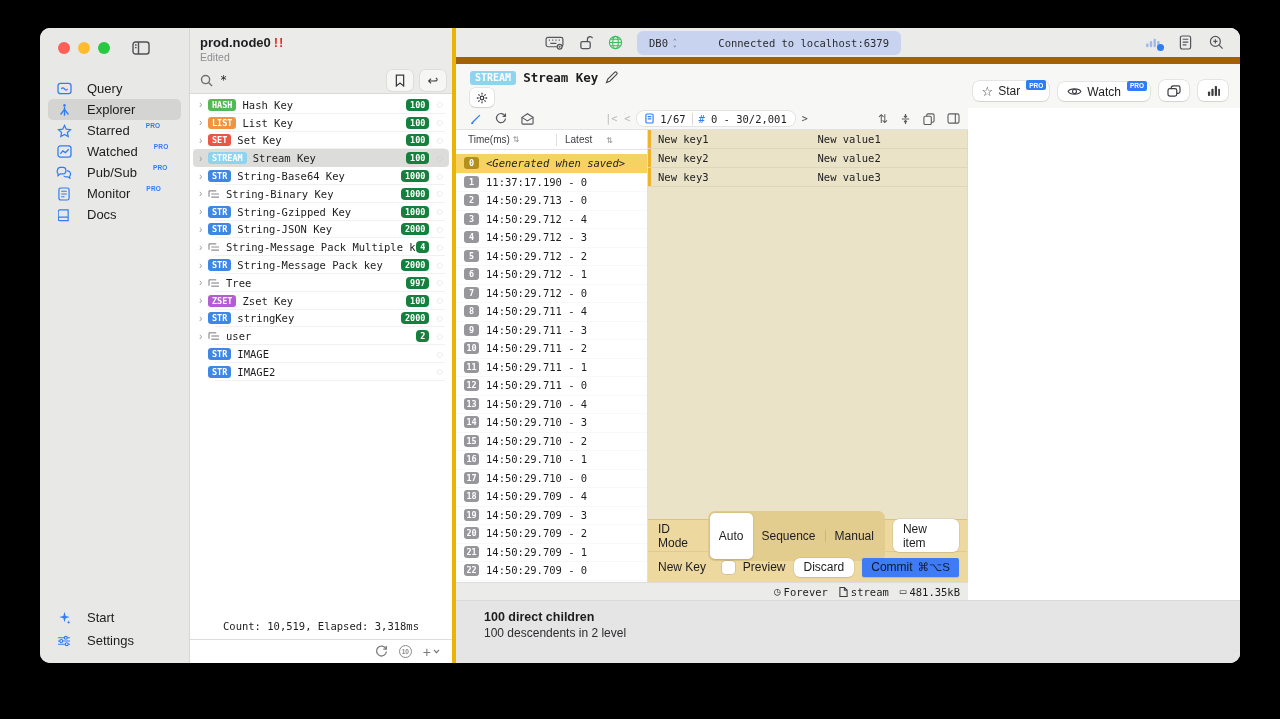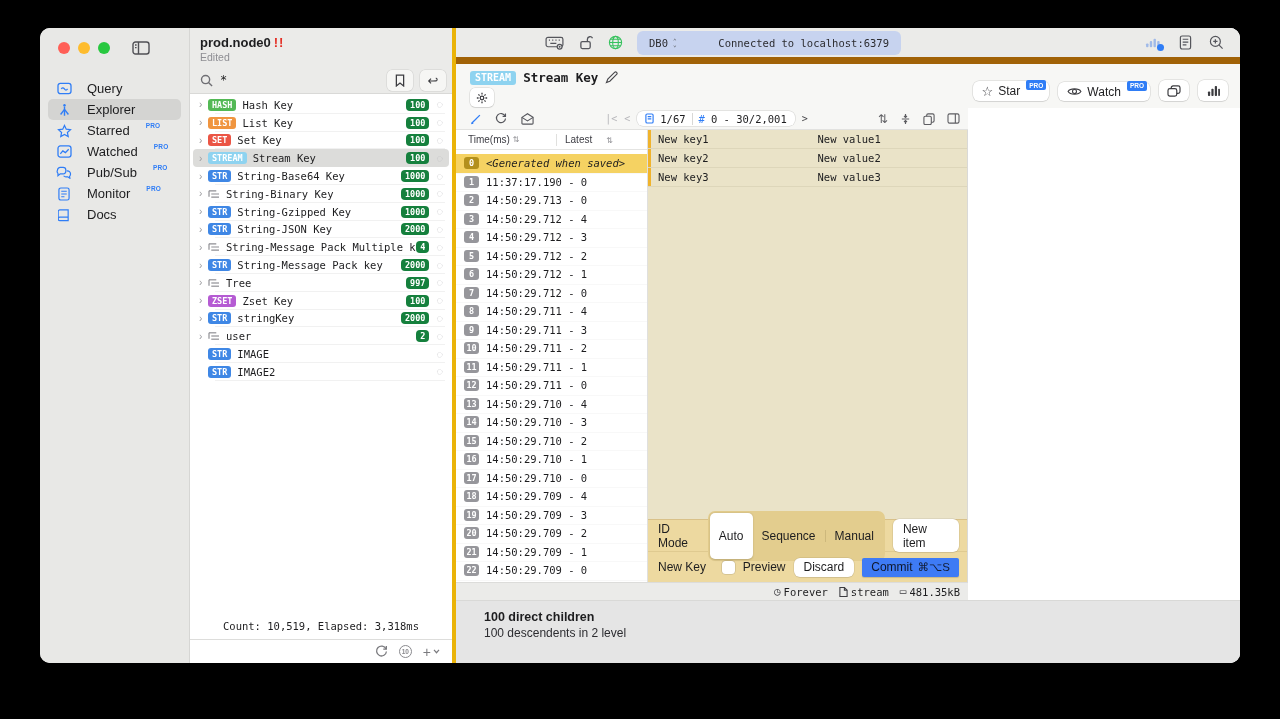--- a/index.html
+++ b/index.html
@@ -210,20 +210,44 @@
         <span>Monitor</span>
         <span class="pro-sup">PRO</span>
       </div>
       <div class="nav-item">
         <span class="nico">
             <svg width="12" height="14" viewBox="0 0 13 15" fill="none" stroke="#2f7df6" stroke-width="1.3">
               <path d="M2 13.5 a1.8 1.8 0 0 1 0-3.6 h9 v-8 h-9 a1.8 1.8 0 0 0-1.8 1.8 v8 a1.8 1.8 0 0 0 1.8 1.8 h9 v-3.6"></path>
             </svg>
           </span>
         <span>Docs</span>
+      </div>
+    </div>
+    <div class="sb-footer">
+      <div class="nav-item">
+        <span class="nico">
+            <svg width="13" height="13" viewBox="0 0 14 14" fill="#2f7df6">
+              <path d="M7 0.8 L8.2 5.3 12.6 6.5 8.2 7.7 7 12.2 5.8 7.7 1.4 6.5 5.8 5.3 Z"></path>
+              <path d="M11.5 10 l.5 1.6 1.6 .5 -1.6 .5 -.5 1.6 -.5-1.6 -1.6-.5 1.6-.5z"></path>
+            </svg>
+          </span>
+        <span>Start</span>
+      </div>
+      <div class="nav-item">
+        <span class="nico">
+            <svg width="14" height="12" viewBox="0 0 15 13" fill="none" stroke="#2f7df6" stroke-width="1.3">
+              <line x1="1" y1="3" x2="14" y2="3"></line>
+              <line x1="1" y1="6.5" x2="14" y2="6.5"></line>
+              <line x1="1" y1="10" x2="14" y2="10"></line>
+              <circle cx="9.5" cy="3" r="1.6" fill="#e8e8e6"></circle>
+              <circle cx="4.5" cy="6.5" r="1.6" fill="#e8e8e6"></circle>
+              <circle cx="10.5" cy="10" r="1.6" fill="#e8e8e6"></circle>
+            </svg>
+          </span>
+        <span>Settings</span>
       </div>
     </div>
   </div>
 
   <div class="keypanel">
     <div class="kp-title">
       <div class="t1"><span>prod.node0</span><span class="alert">!!</span></div>
       <div class="t2">Edited</div>
     </div>
     <div class="search-row">

